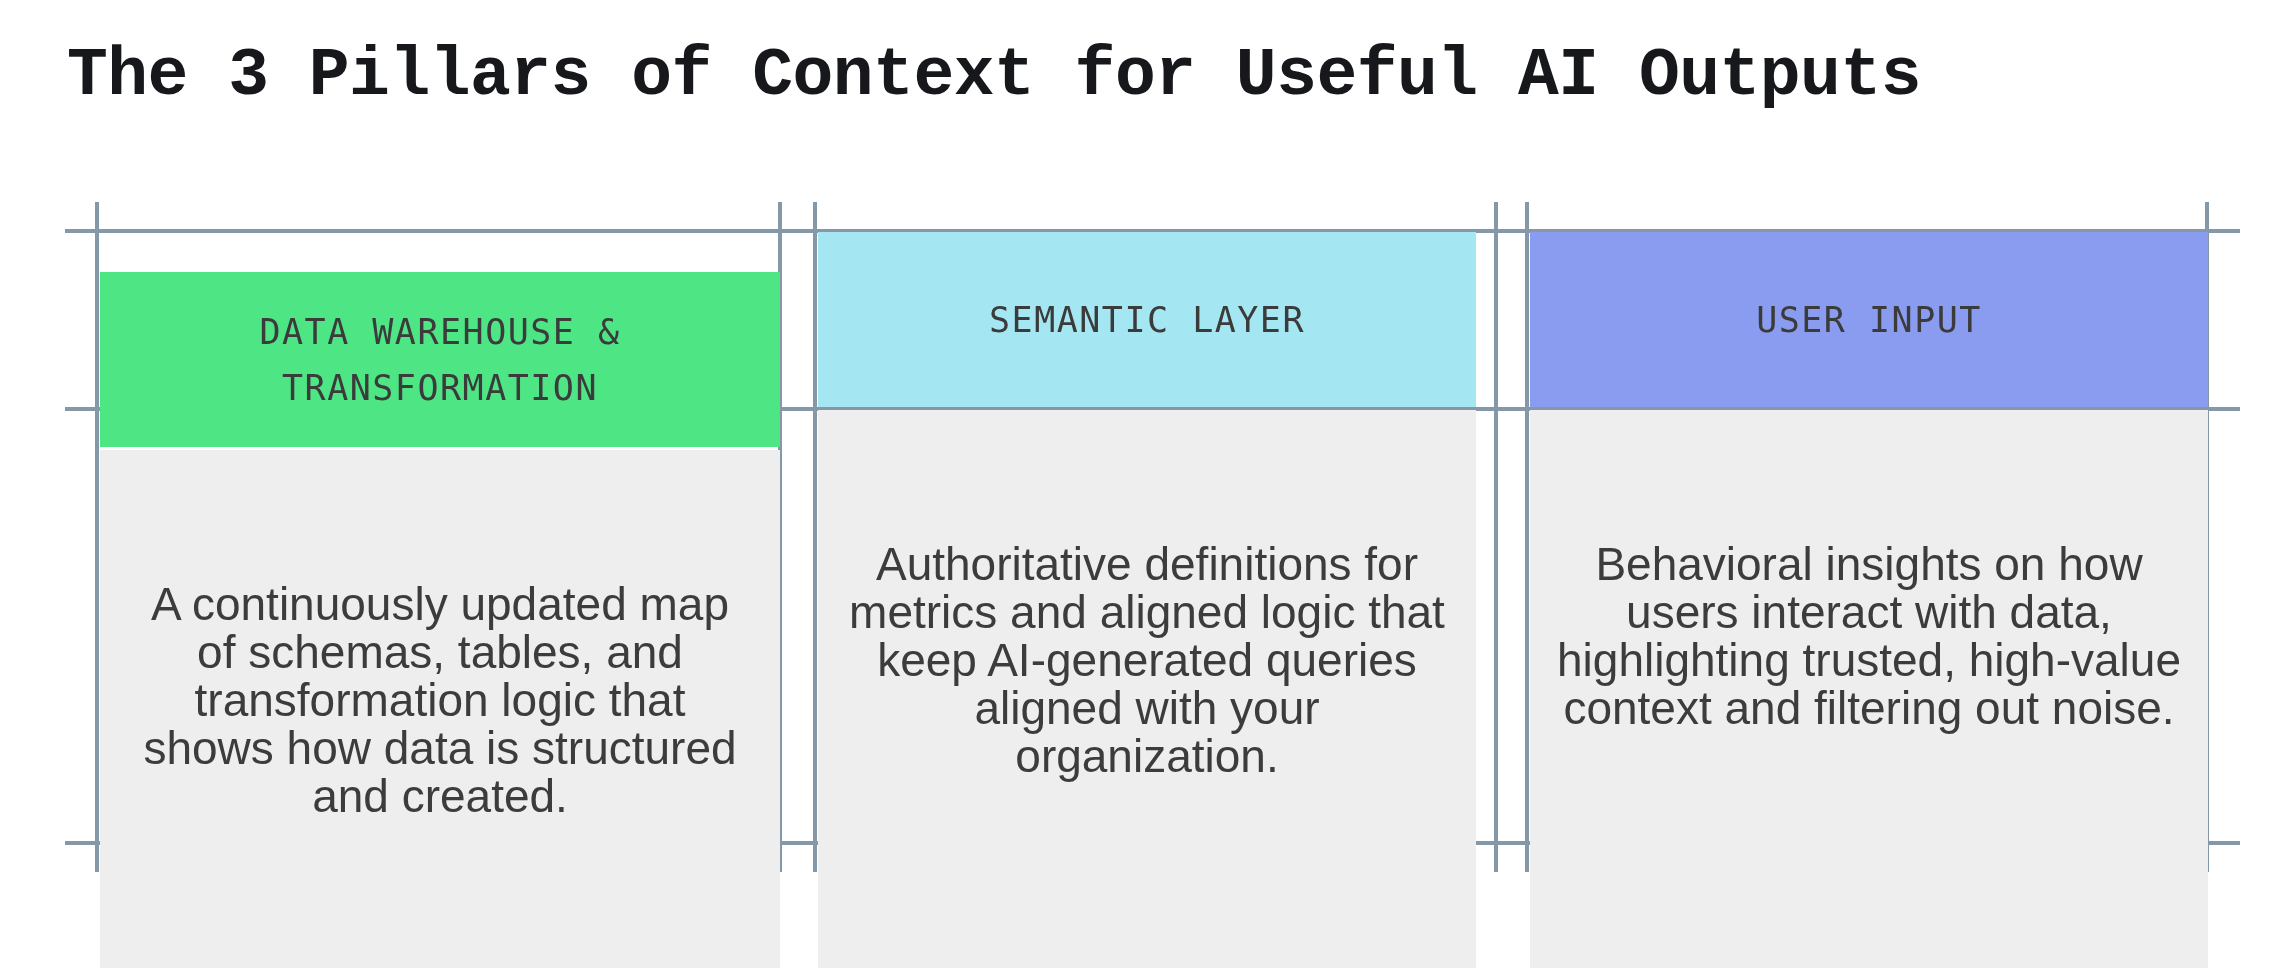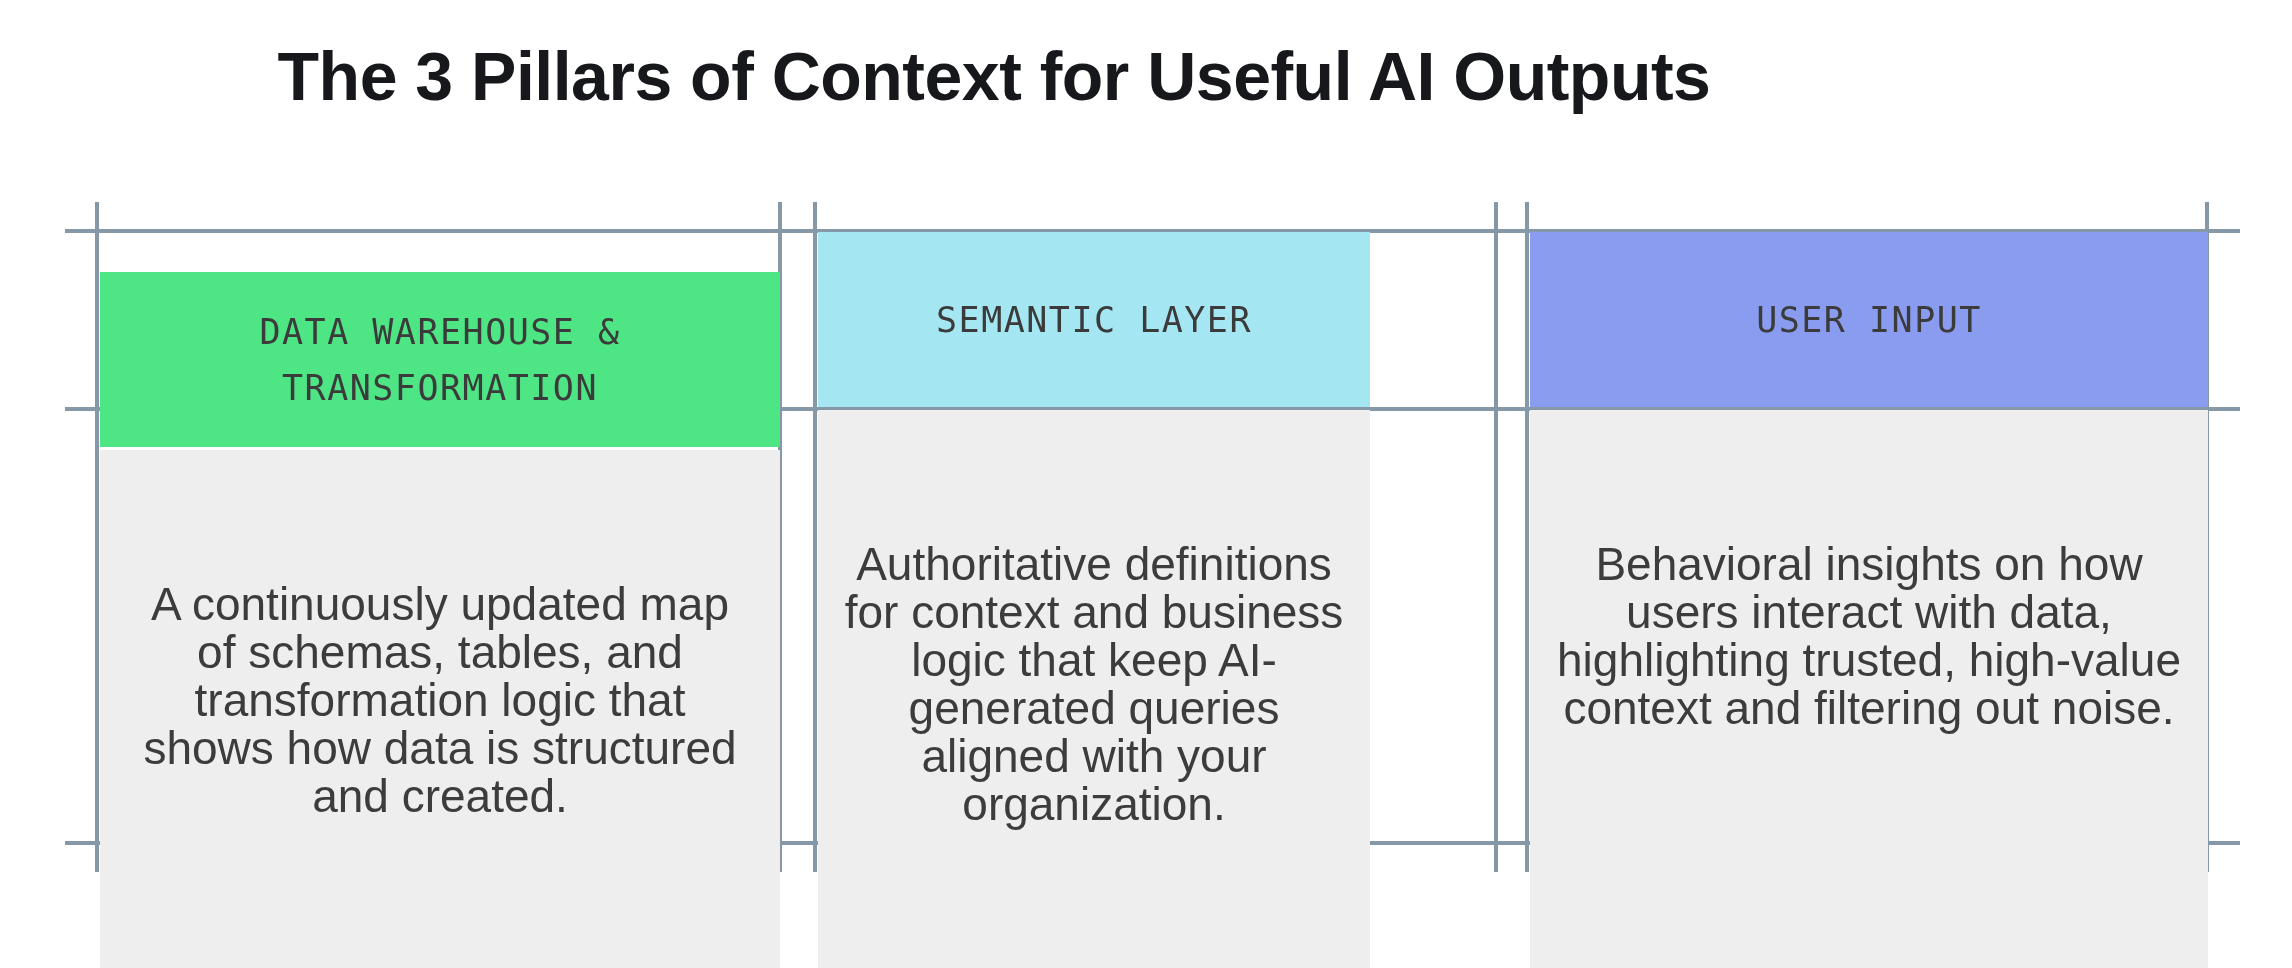--- a/index.html
+++ b/index.html
@@ -23,20 +23,21 @@
     left: 0;
     top: 36px;
     width: 1988px;
     text-align: center;
     font-size: 68px;
     line-height: 80px;
     font-weight: bold;
     color: #17181c;
     letter-spacing: -0.5px;
     white-space: nowrap;
+    font-family: Liberation Mono, monospace;
   }
 
   
   .guide-v {
     position: absolute;
     width: 4px;
     background: #8598a8;
   }
   .guide-h {
     position: absolute;
@@ -83,21 +84,21 @@
     font-size: 46px;
     line-height: 48px;
     color: #3c3c3c;
     display: block;
   }
 
   
   .col-0 { left: 100px; }
   .col-0 .pillar-header, .col-0 .pillar-body { width: 680px; margin-top: 40px; }
   .col-1 { left: 818px; }
-  .col-1 .pillar-header, .col-1 .pillar-body { width: 552px; }
+  .col-1 .pillar-header, .col-1 .pillar-body { width: 658px; }
   .col-2 { left: 1530px; }
   .col-2 .pillar-header, .col-2 .pillar-body { width: 678px; align-items: center; }
 </style>
 </head>
 <body style="background: rgb(255, 255, 255);">
 
 <div id="page-title">The 3 Pillars of Context for Useful AI Outputs</div>
 
 <div class="guide-v" style="left: 95px; top: 202px; height: 670px; background: rgb(133, 152, 168);"></div>
 <div class="guide-v" style="left: 778px; top: 202px; height: 670px; background: rgb(133, 152, 168);"></div>
@@ -117,21 +118,21 @@
   <div class="pillar-body" style="background: rgb(238, 238, 238);">
     <span class="pillar-body-text">A continuously updated map of schemas, tables, and transformation logic that shows how data is structured and created.</span>
   </div>
 </div>
 
 <div class="pillar col-1">
   <div class="pillar-header" style="background: rgb(164, 230, 242);">
     <span class="pillar-header-label">SEMANTIC LAYER</span>
   </div>
   <div class="pillar-body" style="background: rgb(238, 238, 238);">
-    <span class="pillar-body-text">Authoritative definitions for context and business logic that keep AI-generated queries aligned with your organization.</span>
+    <span class="pillar-body-text">Authoritative definitions for metrics and aligned logic that keep AI-generated queries aligned with your organization.</span>
   </div>
 </div>
 
 <div class="pillar col-2">
   <div class="pillar-header" style="background: rgb(138, 156, 240);">
     <span class="pillar-header-label">USER INPUT</span>
   </div>
   <div class="pillar-body" style="background: rgb(238, 238, 238);">
     <span class="pillar-body-text">Behavioral insights on how users interact with data, highlighting trusted, high-value context and filtering out noise.</span>
   </div>

